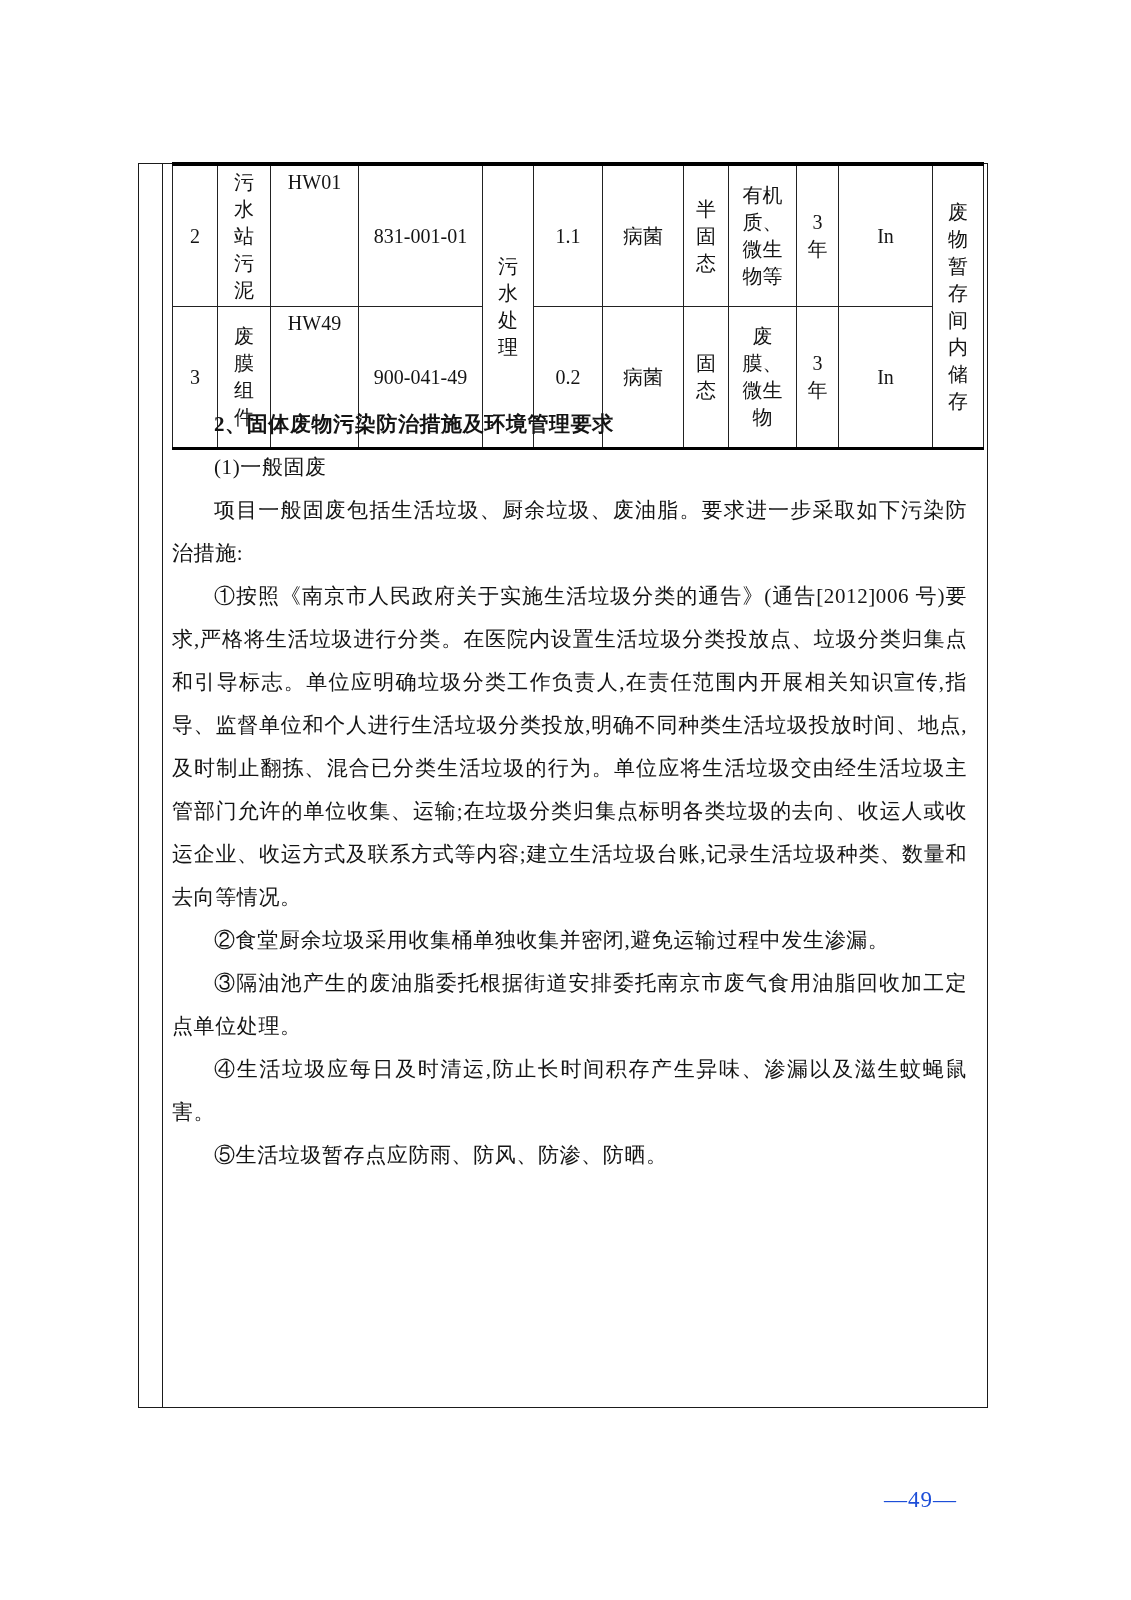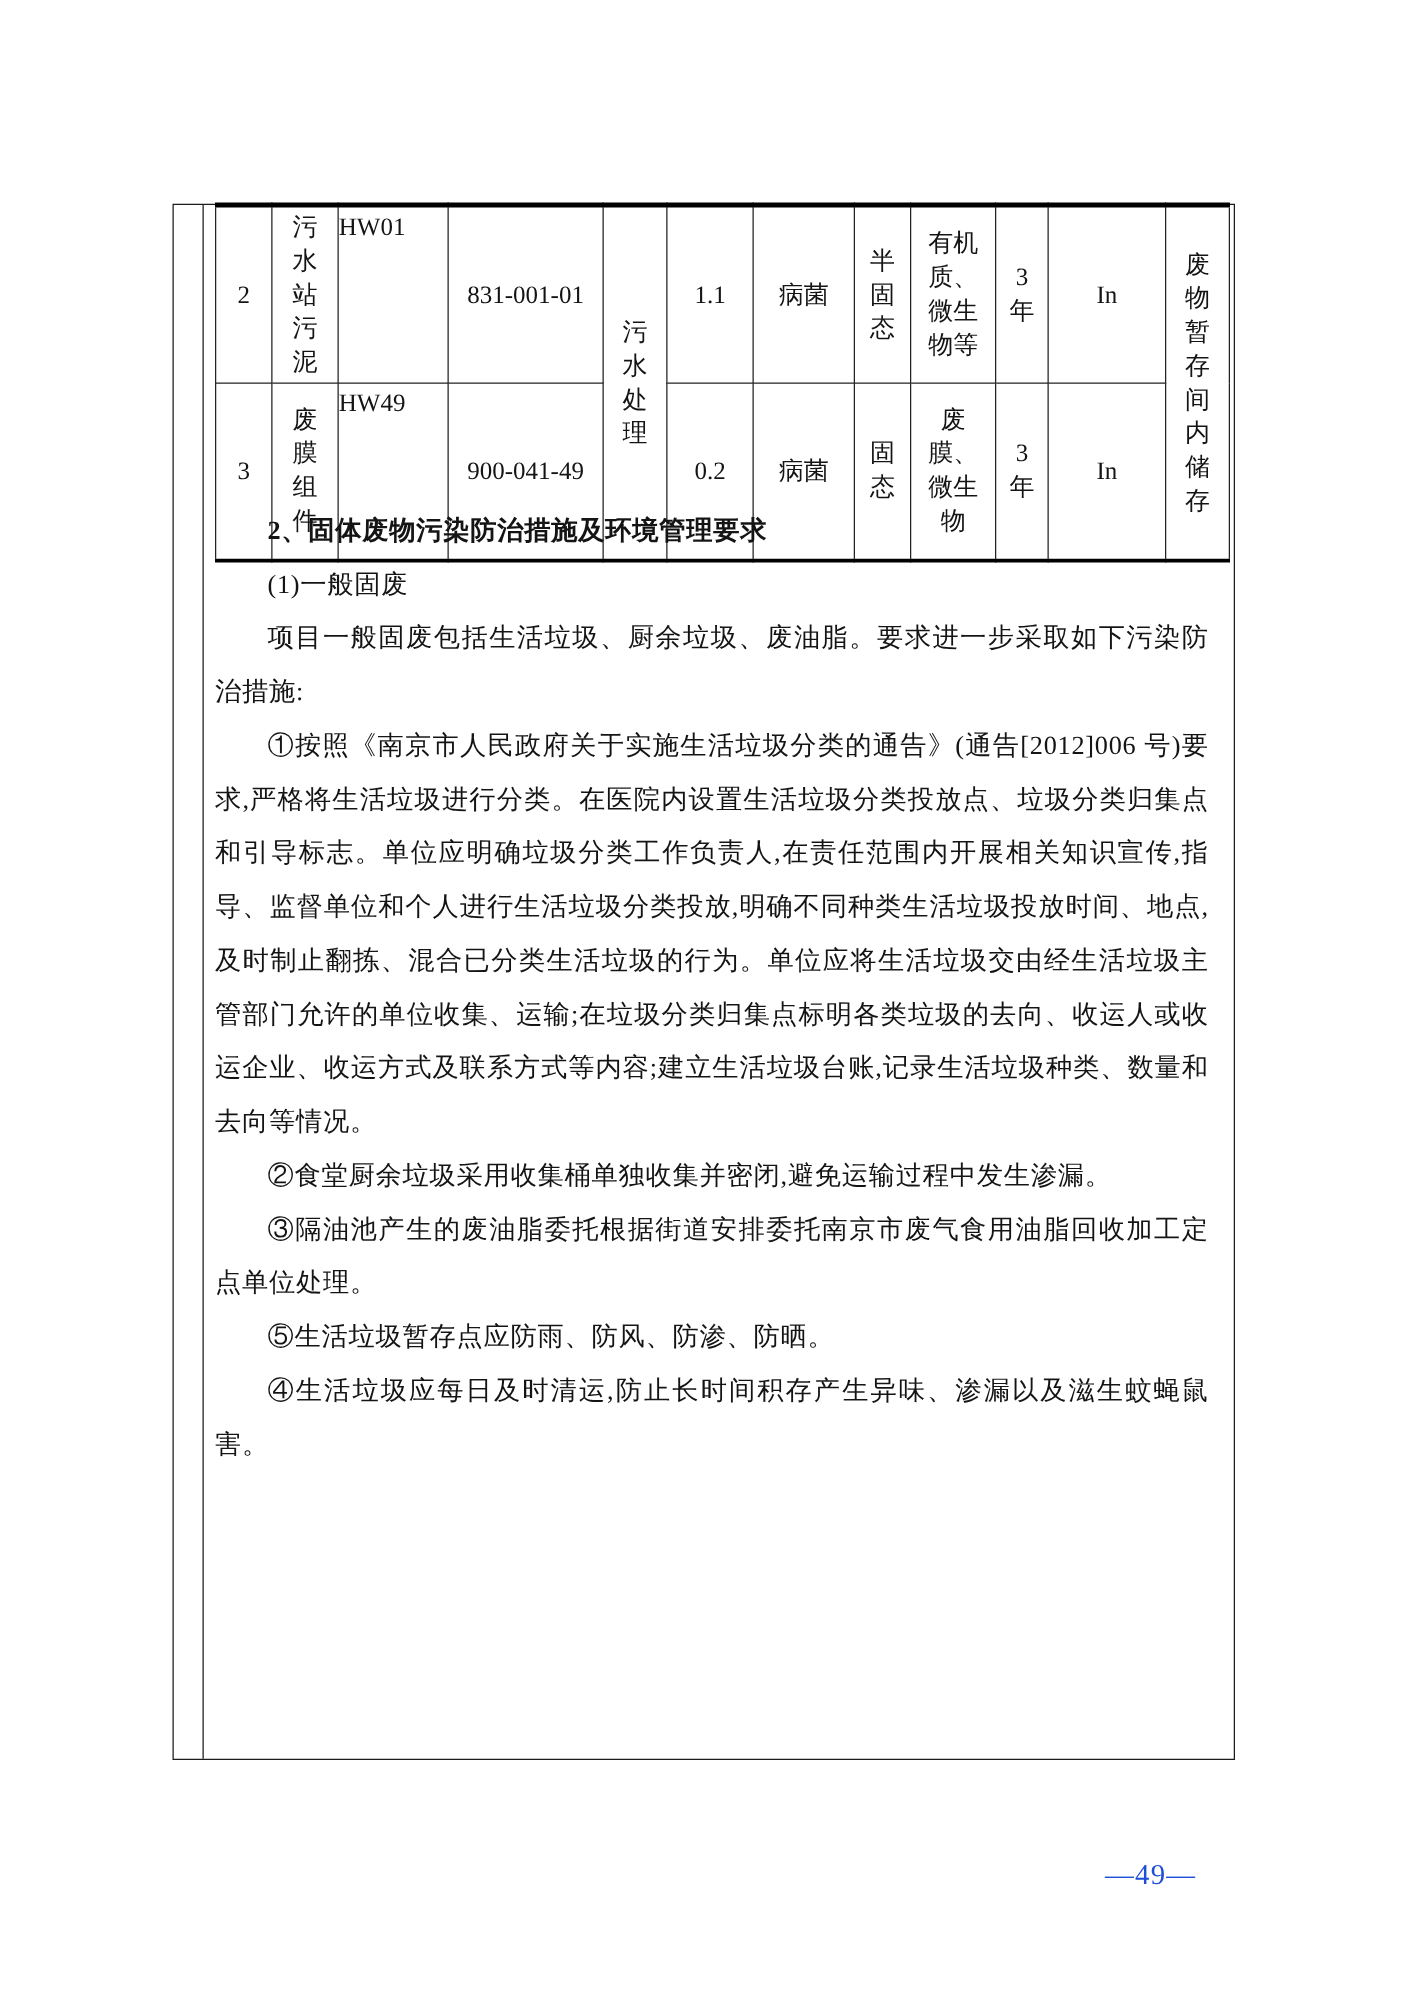--- a/index.html
+++ b/index.html
@@ -48,21 +48,21 @@
     font-size: 20px;
     line-height: 26px;
     padding: 0;
     overflow: hidden;
   }
   .waste-table tr.r1 { height: 132px; }
   .waste-table tr.r2 { height: 104px; }
   .num { font-size: 20px; letter-spacing: 0px; }
   .vwrap { width: 1.15em; margin: 0 auto; line-height: 27px; }
   .vwrap2 { width: 2.45em; margin: 16px auto; line-height: 27px; }
-  td.hw-cell { vertical-align: top; text-align: left; padding-top: 3px; }
+  td.hw-cell { vertical-align: top; text-align: center; padding-top: 3px; }
   
   .text-area {
     position: absolute;
     left: 33px;
     top: 239px;
     width: 795px;
   }
   .text-area p {
     margin: 0;
     font-size: 21px;
@@ -158,20 +158,20 @@
     </tbody>
       </table>
 
     <div class="text-area">
       <p class="sec-heading no-justify">2、固体废物污染防治措施及环境管理要求</p>
       <p class="no-justify">(1)一般固废</p>
       <p>项目一般固废包括生活垃圾、厨余垃圾、废油脂。要求进一步采取如下污染防治措施:</p>
       <p>①按照《南京市人民政府关于实施生活垃圾分类的通告》(通告[2012]006 号)要求,严格将生活垃圾进行分类。在医院内设置生活垃圾分类投放点、垃圾分类归集点和引导标志。单位应明确垃圾分类工作负责人,在责任范围内开展相关知识宣传,指导、监督单位和个人进行生活垃圾分类投放,明确不同种类生活垃圾投放时间、地点,及时制止翻拣、混合已分类生活垃圾的行为。单位应将生活垃圾交由经生活垃圾主管部门允许的单位收集、运输;在垃圾分类归集点标明各类垃圾的去向、收运人或收运企业、收运方式及联系方式等内容;建立生活垃圾台账,记录生活垃圾种类、数量和去向等情况。</p>
       <p>②食堂厨余垃圾采用收集桶单独收集并密闭,避免运输过程中发生渗漏。</p>
       <p>③隔油池产生的废油脂委托根据街道安排委托南京市废气食用油脂回收加工定点单位处理。</p>
+      <p>④生活垃圾应每日及时清运,防止长时间积存产生异味、渗漏以及滋生蚊蝇鼠害。</p>
       <p>⑤生活垃圾暂存点应防雨、防风、防渗、防晒。</p>
-      <p>④生活垃圾应每日及时清运,防止长时间积存产生异味、渗漏以及滋生蚊蝇鼠害。</p>
     </div>
   </div>
 
   <div class="page-number">—49—</div>
 
 </div>
 
 </body></html>

